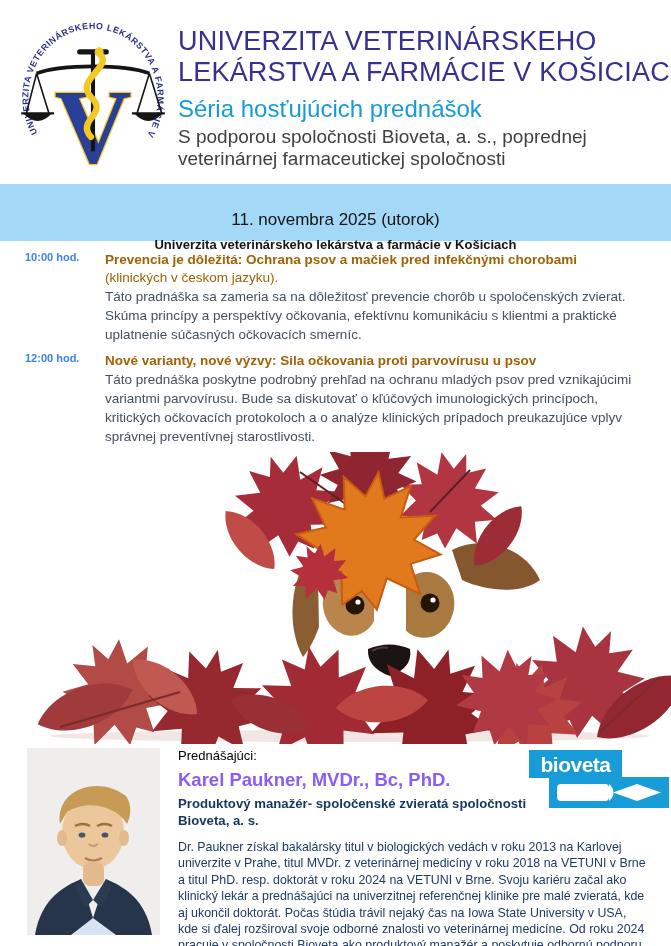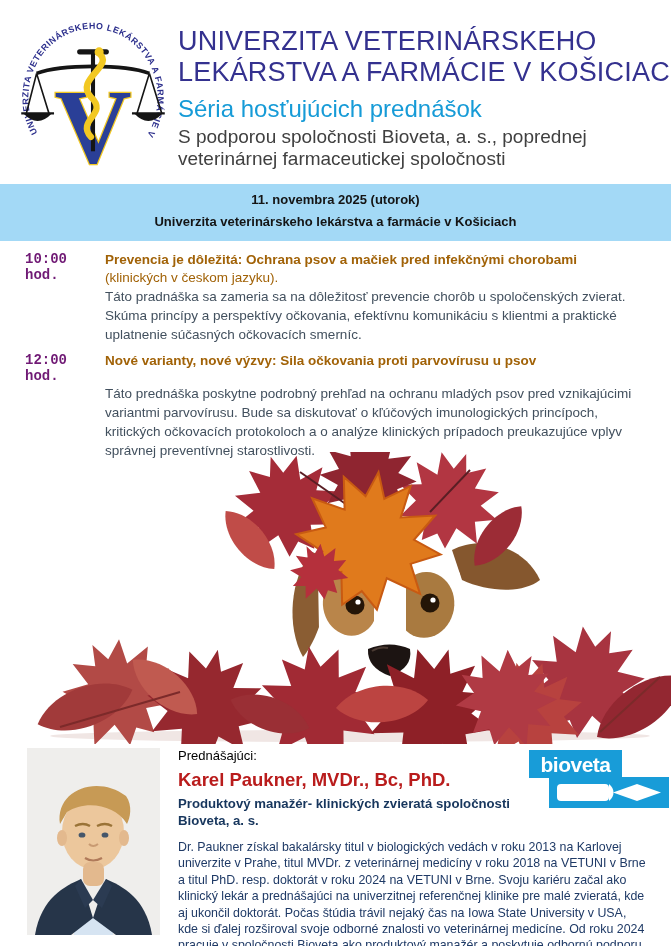--- a/index.html
+++ b/index.html
@@ -10,38 +10,38 @@
   
   .seal{position:absolute;left:16px;top:18px;width:154px;height:162px;}
   .header-text{position:absolute;left:178px;top:26px;width:493px;}
   .uni-title{color:#34318f;font-size:27px;line-height:31px;font-weight:500;
     letter-spacing:.2px;white-space:nowrap;}
   .series-title{color:#169bd7;font-size:24px;font-weight:normal;margin-top:7px;white-space:nowrap;}
   .support{color:#404040;font-size:19px;line-height:22px;margin-top:3px;white-space:nowrap;}
   
   .banner{position:absolute;left:0;top:184px;width:671px;height:57px;background:#a3d9f6;
     text-align:center;color:#141414;}
-  .banner-date{font-size:13px;font-weight:bold;padding-top:8px;}
+  .banner-date{font-size:17px;font-weight:normal;padding-top:26px;}
   .banner-venue{font-size:13px;font-weight:bold;margin-top:7px;}
   
   .entry{position:absolute;left:25px;width:625px;}
   .entry-row{display:flex;}
-  .entry-time{width:80px;flex:0 0 80px;font-size:14px;font-weight:bold;color:#701a75;font-family:Liberation Mono, monospace;}
+  .entry-time{width:80px;flex:0 0 80px;font-size:11px;font-weight:bold;color:#3b82f6;}
   .entry-head{font-size:13.5px;line-height:18px;color:#a16207;}
   .entry-title{font-weight:bold;}
   .entry-sub{font-weight:normal;}
   .entry-desc{margin-left:80px;font-size:13.5px;line-height:19px;
     color:#42505e;width:543px;}
   
   .dog-art{position:absolute;left:0;top:452px;width:671px;height:292px;}
   
   .portrait{position:absolute;left:27px;top:748px;width:133px;height:187px;}
   .speaker-col{position:absolute;left:178px;top:748px;width:470px;}
   .speaker-label{font-size:13px;color:#000000;}
-  .speaker-name{font-size:18.5px;font-weight:bold;color:#b91c1c;margin-top:6px;}
+  .speaker-name{font-size:18.5px;font-weight:bold;color:#8b5cf6;margin-top:6px;}
   .speaker-role{font-size:13.2px;font-weight:bold;color:#17365d;line-height:17px;margin-top:4px;}
   .speaker-bio{font-size:12.4px;line-height:16.4px;color:#1f3a66;margin-top:10px;width:468px;}
   .bv-logo{position:absolute;left:529px;top:750px;width:140px;height:68px;}
   .bv-top{position:absolute;left:0;top:0;width:93px;height:28px;background:#189cd8;
     display:flex;align-items:center;justify-content:center;}
   .bv-word{color:#fff;font-weight:bold;font-size:21px;letter-spacing:-.5px;line-height:1;}
   .bv-bottom{position:absolute;left:20px;top:27px;width:120px;height:31px;background:#189cd8;}
 </style>
 </head>
 <body>
@@ -189,21 +189,21 @@
     <path d="M8,187 C14,150 38,138 54,131 L66,170 L44,187 Z" fill="#263549"></path>
     <path d="M125,187 C119,150 95,138 79,131 L66,170 L89,187 Z" fill="#263549"></path>
     <path d="M54,131 L66,152 L58,160 L48,138 Z" fill="#2b3b52"></path>
     <path d="M79,131 L66,152 L75,160 L85,138 Z" fill="#2b3b52"></path>
   </svg>
 
   <div class="speaker-col">
     <div class="speaker-label">Prednášajúci:</div>
     <div class="speaker-name">Karel Paukner, MVDr., Bc, PhD.</div>
     <div class="speaker-role">
-      <div>Produktový manažér- klinických zvieratá spoločnosti</div>
+      <div>Produktový manažér- spoločenské zvieratá spoločnosti</div>
       <div>Bioveta, a. s.</div>
     </div>
     <div class="speaker-bio">Dr. Paukner získal bakalársky titul v biologických vedách v roku 2013 na Karlovej univerzite v Prahe, titul MVDr. z veterinárnej medicíny v roku 2018 na VETUNI v Brne a titul PhD. resp. doktorát v roku 2024 na VETUNI v Brne. Svoju kariéru začal ako klinický lekár a prednášajúci na univerzitnej referenčnej klinike pre malé zvieratá, kde aj ukončil doktorát. Počas štúdia trávil nejaký čas na Iowa State University v USA, kde si ďalej rozširoval svoje odborné znalosti vo veterinárnej medicíne. Od roku 2024 pracuje v spoločnosti Bioveta ako produktový manažér a poskytuje odbornú podporu globálnej sieti klientov spoločnosti Bioveta.</div>
   </div>
 
   <div class="bv-logo">
     <div class="bv-top">
       <span class="bv-word">bioveta</span>
     </div>
     <div class="bv-bottom"></div>

